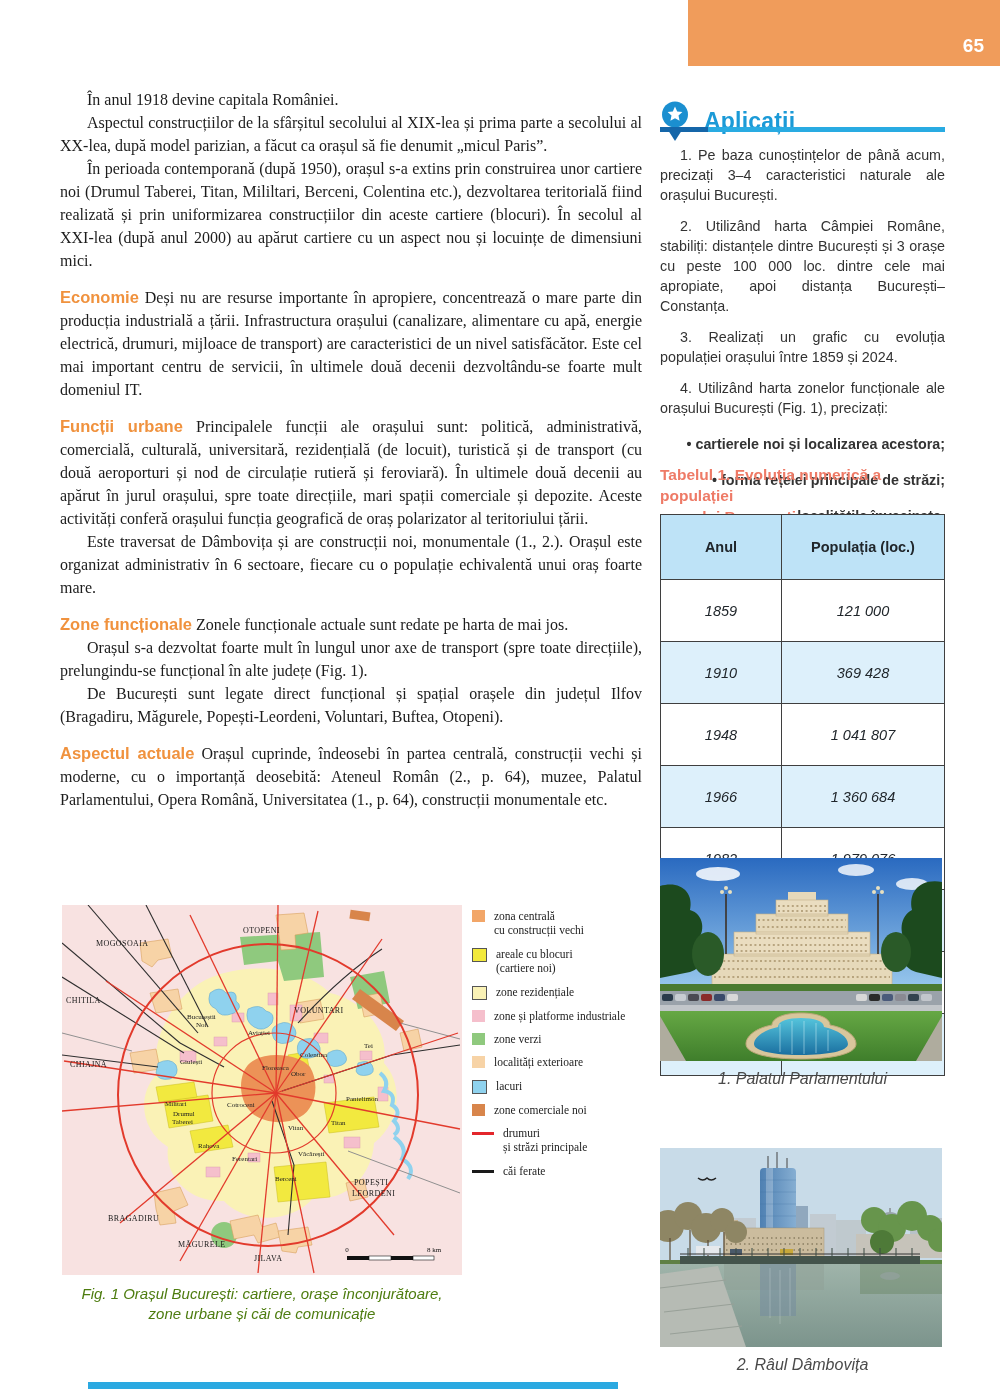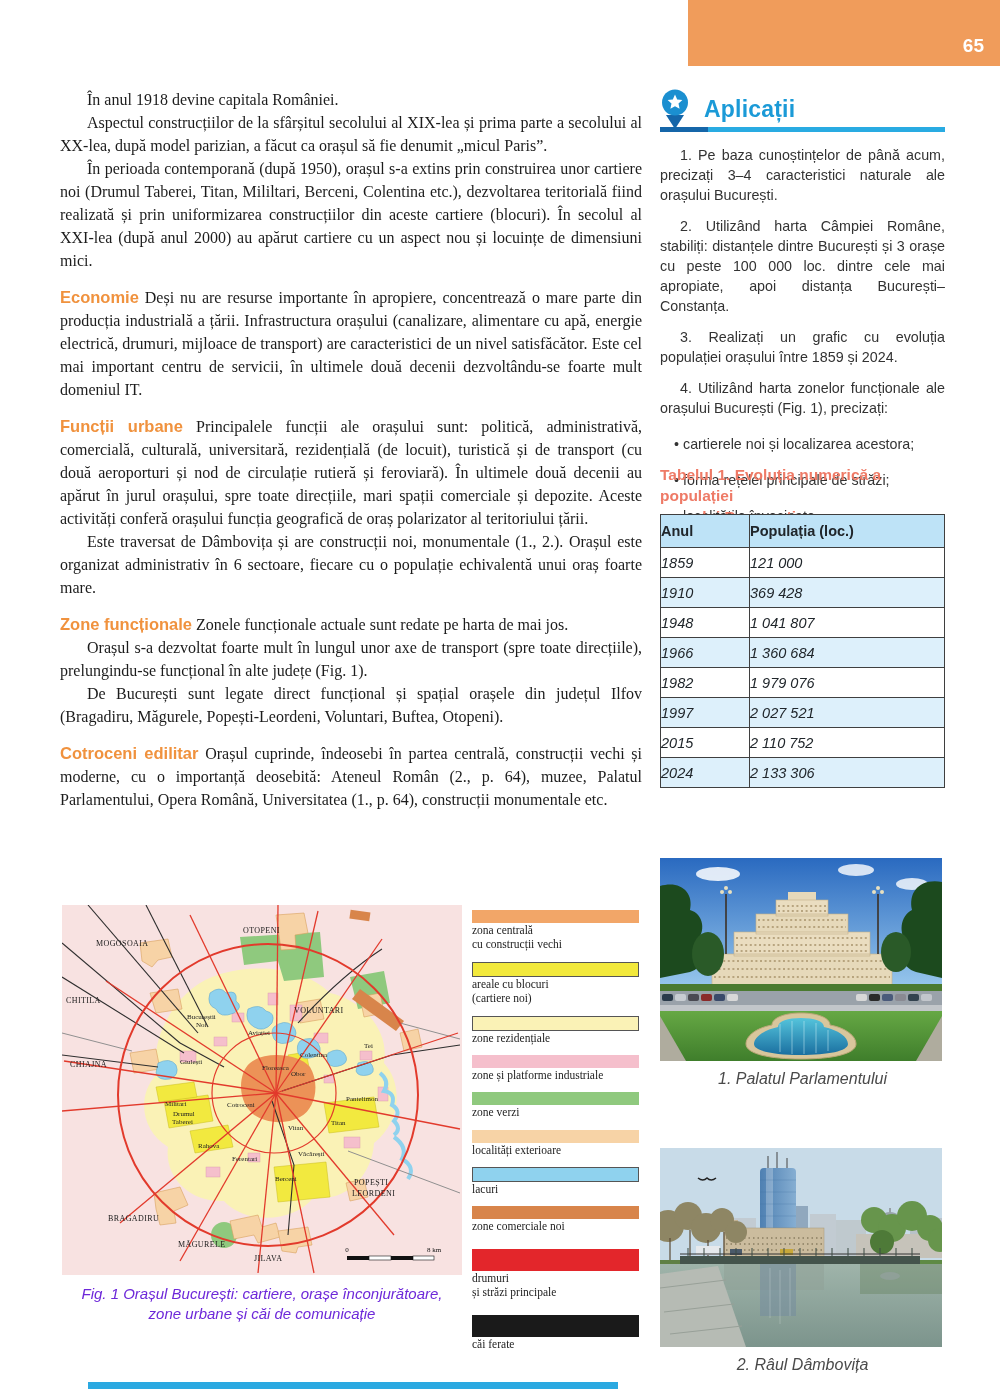--- a/index.html
+++ b/index.html
@@ -18,49 +18,49 @@
   .left-col p{margin:0;}
   .left-col p.ind{text-indent:27px;}
   .left-col p.sec{margin-top:14px;}
   .sechead{font:bold 16.5px "Liberation Sans",sans-serif;
            color:var(--c-section_heading,#F0923E);}
 
   
   .map-fig{position:absolute;left:62px;top:905px;display:flex;}
   .map-legend{width:176px;margin-left:10px;padding-top:4px;
               font:11.5px/1.25 "Liberation Serif",serif;color:#222;}
-  .lg-item{display:flex;margin-bottom:9px;flex-direction:column;}
+  .lg-item{display:flex;margin-bottom:9px;}
   .lg-swatch{flex:0 0 13px;height:12px;margin:1px 9px 0 0;}
   .lg-line{flex:0 0 22px;height:3px;margin:6px 9px 0 0;}
   .map-caption{position:absolute;left:62px;top:1284px;width:400px;text-align:center;
-               font:italic 15px/20px "Liberation Sans",sans-serif;color:#6d28d9;}
+               font:italic 15px/20px "Liberation Sans",sans-serif;color:#4d7c0f;}
   .ml-big{font-family:"Liberation Serif",serif;font-size:8px;letter-spacing:.4px;fill:#1a1a1a;}
   .ml-small{font-family:"Liberation Serif",serif;font-size:7px;fill:#222;}
   .ml-scale{font-family:"Liberation Serif",serif;font-size:7px;fill:#111;}
 
   
   .sidebar{position:absolute;left:660px;top:0;width:285px;
            font-family:"Liberation Sans",sans-serif;}
-  .ap-head{position:absolute;top:88px;left:0;display:flex;align-items:center;}
+  .ap-head{position:absolute;top:100px;left:0;display:flex;align-items:center;}
   .ap-title{margin-left:14px;font:bold 23px "Liberation Sans",sans-serif;
             color:var(--c-sidebar_title,#1B9AD7);letter-spacing:.2px;}
   .ap-line{position:absolute;top:127px;left:0;width:285px;height:5px;
            background:linear-gradient(to right,var(--c-accent_dark_blue,#1566A9) 0 48px,
                       var(--c-accent_light_blue,#29ABE2) 48px 100%);}
   .tasks{position:absolute;top:145px;left:0;width:285px;
          font:14.3px/20px "Liberation Sans",sans-serif;color:#333;text-align:justify;}
   .tasks p.task{margin:0 0 11px 0;text-indent:20px;}
-  .tasks p.bullet{margin:16px 0 0 14px;text-align:left;}
+  .tasks p.bullet{margin:16px 0 0 14px;text-align:right;font-weight:bold;}
   .tasks p.bullet::before{content:"• ";}
   .tbl-title{position:absolute;top:464px;left:0;width:285px;
              font:bold 15.5px/21px "Liberation Sans",sans-serif;
              color:var(--c-table_title,#EE7A66);}
   table.pop{position:absolute;top:514px;left:0;width:285px;border-collapse:collapse;
             font:14.5px "Liberation Sans",sans-serif;color:#20262b;}
-  table.pop th,table.pop td{border:1.5px solid #3f3f3f;text-align:left;padding:0;margin-top:8px;}
+  table.pop th,table.pop td{border:1.5px solid #3f3f3f;text-align:center;padding:16px;margin-top:8px;}
   table.pop th{height:32px;background:var(--c-table_header_bg,#BEE3F7);font-weight:bold;}
   table.pop td{height:29px;font-style:italic;}
   table.pop tr:nth-child(even) td{background:var(--c-table_row_alt,#DDF0FB);}
   table.pop th:first-child,table.pop td:first-child{width:88px;}
 
   .fig1{position:absolute;top:858px;left:0;width:285px;}
   .fig2{position:absolute;top:1148px;left:0;width:285px;}
   .photo-caption{margin-top:5px;text-align:center;
                  font:italic 16px "Liberation Sans",sans-serif;color:#4a4a4a;}
 
@@ -79,21 +79,21 @@
   <div class="left-col">
     <p class="ind">În anul 1918 devine capitala României.</p>
     <p class="ind">Aspectul construcțiilor de la sfârșitul secolului al XIX-lea și prima parte a secolului al XX-lea, după model parizian, a făcut ca orașul să fie denumit „micul Paris”.</p>
     <p class="ind">În perioada contemporană (după 1950), orașul s-a extins prin construirea unor cartiere noi (Drumul Taberei, Titan, Mililtari, Berceni, Colentina etc.), dezvoltarea teritorială fiind realizată și prin uniformizarea construcțiilor din aceste cartiere (blocuri). În secolul al XXI-lea (după anul 2000) au apărut cartiere cu un aspect nou și locuințe de dimensiuni mici.</p>
     <p class="sec"><span class="sechead">Economie</span> <span>Deși nu are resurse importante în apropiere, concentrează o mare parte din producția industrială a țării. Infrastructura orașului (canalizare, alimentare cu apă, energie electrică, drumuri, mijloace de transport) are caracteristici de un nivel satisfăcător. Este cel mai important centru de servicii, în ultimele două decenii dezvoltându-se foarte mult domeniul IT.</span></p>
     <p class="sec"><span class="sechead">Funcții urbane</span> <span>Principalele funcții ale orașului sunt: politică, administrativă, comercială, culturală, universitară, rezidențială (de locuit), turistică și de transport (cu două aeroporturi și nod de circulație rutieră și feroviară). În ultimele două decenii au apărut în jurul orașului, spre toate direcțiile, mari spații comerciale și depozite. Aceste activități conferă orașului funcția geografică de oraș polarizator al teritoriului țării.</span></p>
     <p class="ind">Este traversat de Dâmbovița și are construcții noi, monumentale (1., 2.). Orașul este organizat administrativ în 6 sectoare, fiecare cu o populație echivalentă unui oraș foarte mare.</p>
     <p class="sec"><span class="sechead">Zone funcționale</span> <span>Zonele funcționale actuale sunt redate pe harta de mai jos.</span></p>
     <p class="ind">Orașul s-a dezvoltat foarte mult în lungul unor axe de transport (spre toate direcțiile), prelungindu-se funcțional în alte județe (Fig. 1).</p>
     <p class="ind">De București sunt legate direct funcțional și spațial orașele din județul Ilfov (Bragadiru, Măgurele, Popești-Leordeni, Voluntari, Buftea, Otopeni).</p>
-    <p class="sec"><span class="sechead">Cotroceni edilitar</span> <span>Orașul cuprinde, îndeosebi în partea centrală, construcții vechi și moderne, cu o importanță deosebită: Ateneul Român (2., p. 64), muzee, Palatul Parlamentului, Opera Română, Universitatea (1., p. 64), construcții monumentale etc.</span></p>
+    <p class="sec"><span class="sechead">Aspectul actuale</span> <span>Orașul cuprinde, îndeosebi în partea centrală, construcții vechi și moderne, cu o importanță deosebită: Ateneul Român (2., p. 64), muzee, Palatul Parlamentului, Opera Română, Universitatea (1., p. 64), construcții monumentale etc.</span></p>
   </div>
 
   <div class="map-fig">
     <svg viewBox="0 0 400 370" width="400" height="370">
       <rect width="400" height="370" fill="#F8E2E1"></rect>
 
       <path d="M150,72 C185,58 240,60 268,88 C300,95 328,125 322,158 C342,180 338,218 312,238 C310,272 282,298 252,292 C232,318 184,320 162,296 C128,298 102,272 106,242 C80,226 74,192 94,170 C88,132 114,86 150,72 Z" fill="#FAF2B6"></path>
 
       <g fill="#8FC97E">
         <path d="M178,32 L258,27 L262,72 L222,76 L216,56 L182,60 Z"></path>

